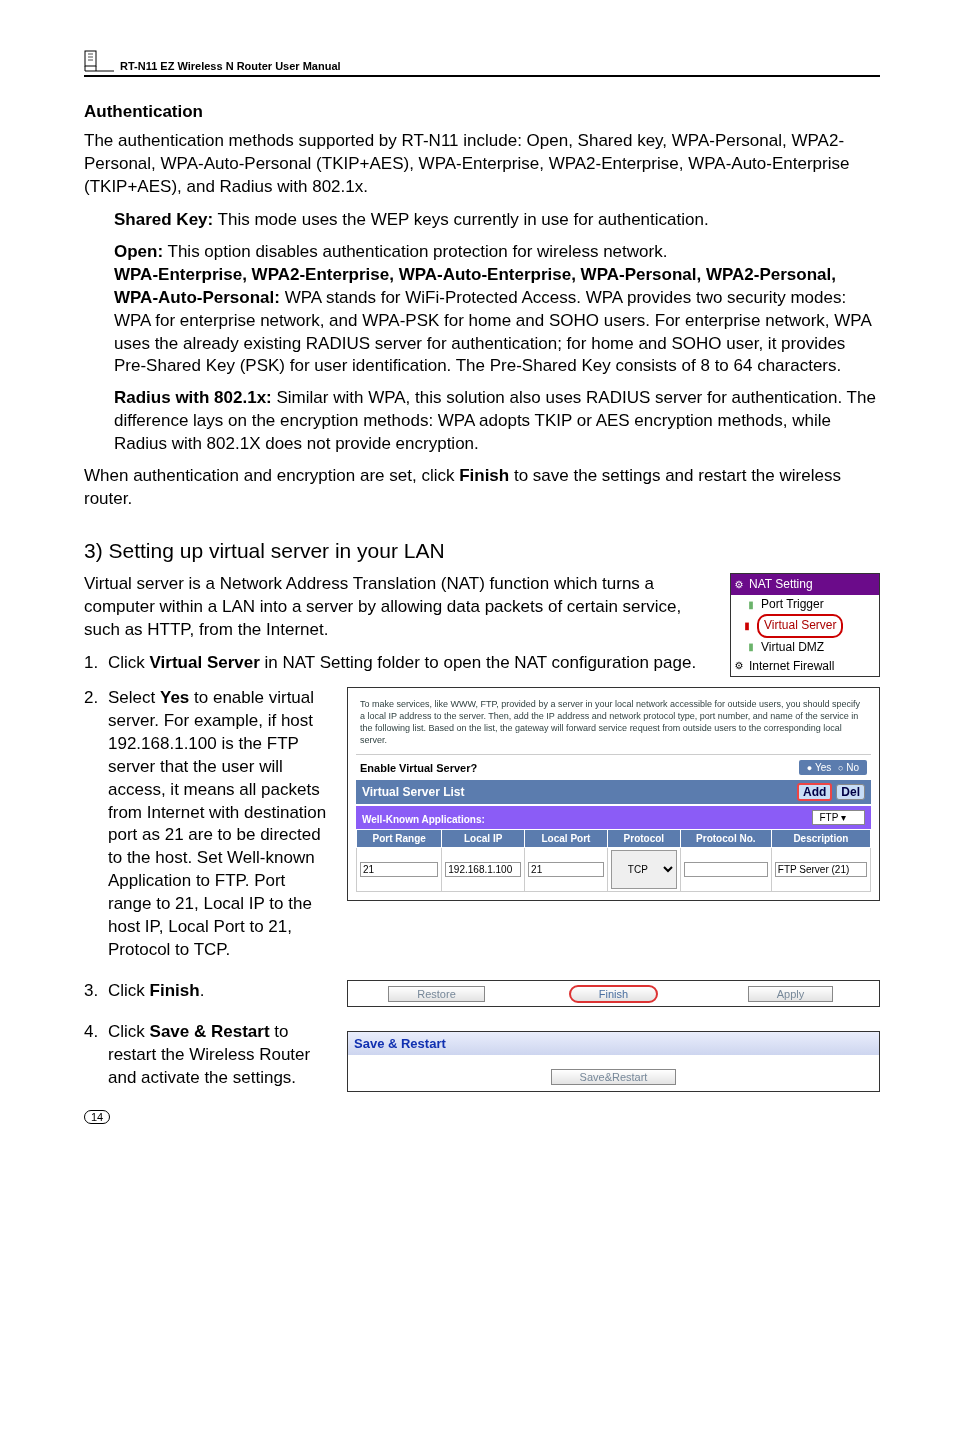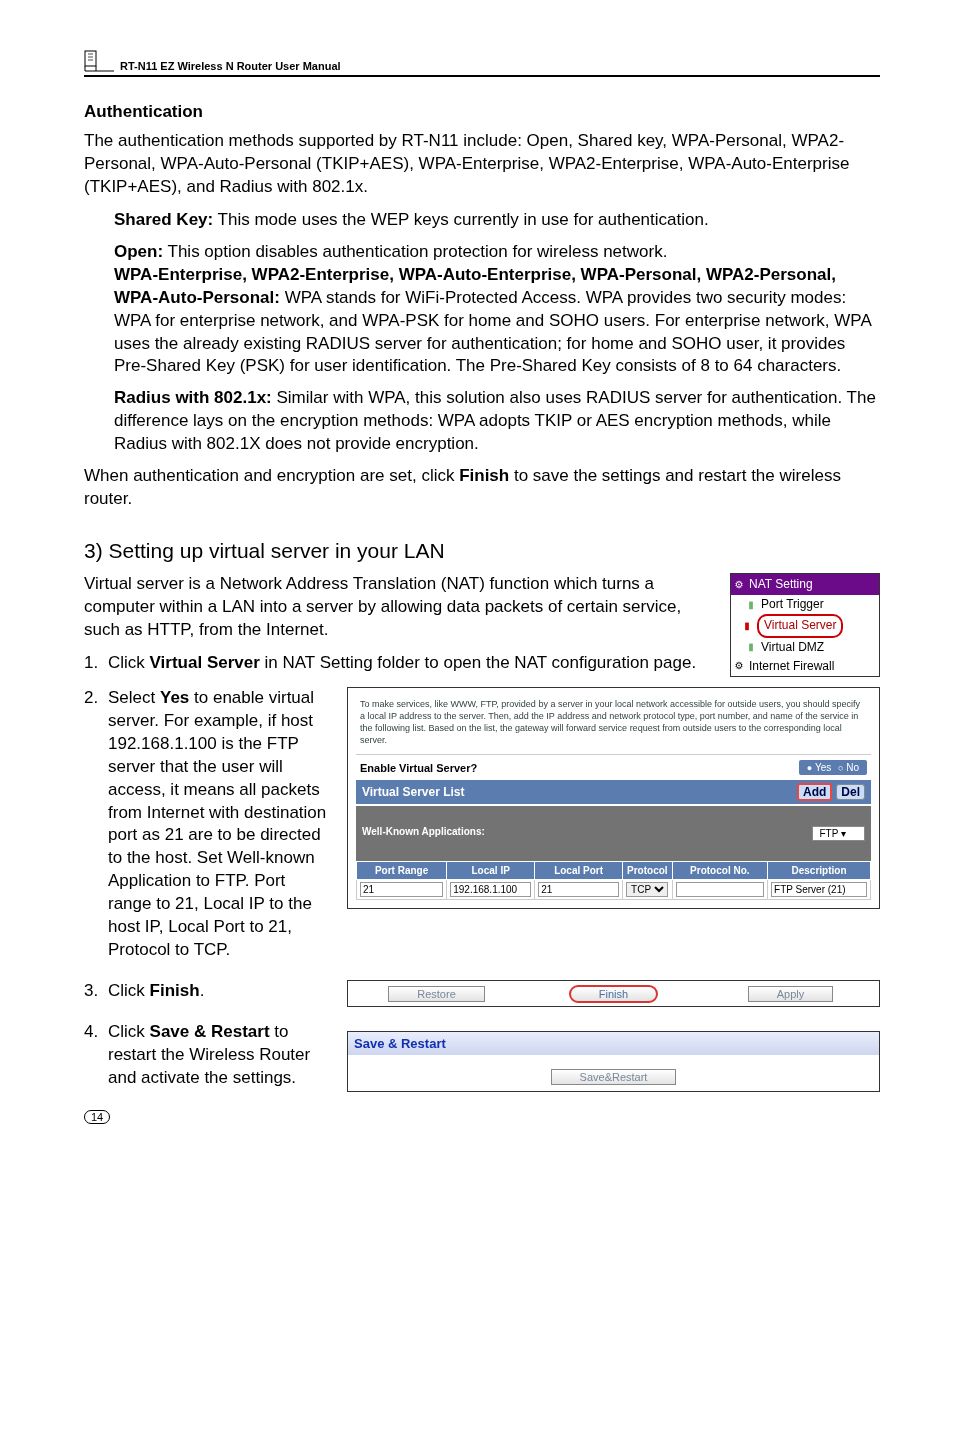--- a/index.html
+++ b/index.html
@@ -167,25 +167,25 @@
     color: #004;
     font-size: 12px;
     padding: 0 4px;
     margin-left: 4px;
   }
   .minibtn.gray {
     border: 1px solid #888;
   }
   .wk-row {
     display: flex;
-    align-items: flex-start;
-    background: #737373;
+    align-items: flex-end;
+    background: #8b5cf6;
     color: #fff;
     font-size: 10px;
-    padding: 20px 6px;
+    padding: 4px 6px;
     margin-top: 2px;
   }
   .wk-row .lbl { flex: 1; font-weight: bold; }
   .wk-row .sel {
     background: #fff;
     color: #000;
     padding: 1px 18px 1px 6px;
     border: 1px solid #888;
     font-size: 10px;
   }
@@ -209,21 +209,21 @@
   }
   table.vstab td input {
     width: 100%;
     box-sizing: border-box;
     font-size: 10px;
     padding: 1px 2px;
     border: 1px solid #999;
   }
   table.vstab td select {
     font-size: 10px;
-    padding: 0;
+    padding: 12px;
     border: 1px solid #999;
   }
   .btnrow {
     display: flex;
     padding: 3px 0;
   }
   .btnrow .cell {
     flex: 1;
     text-align: center;
   }

